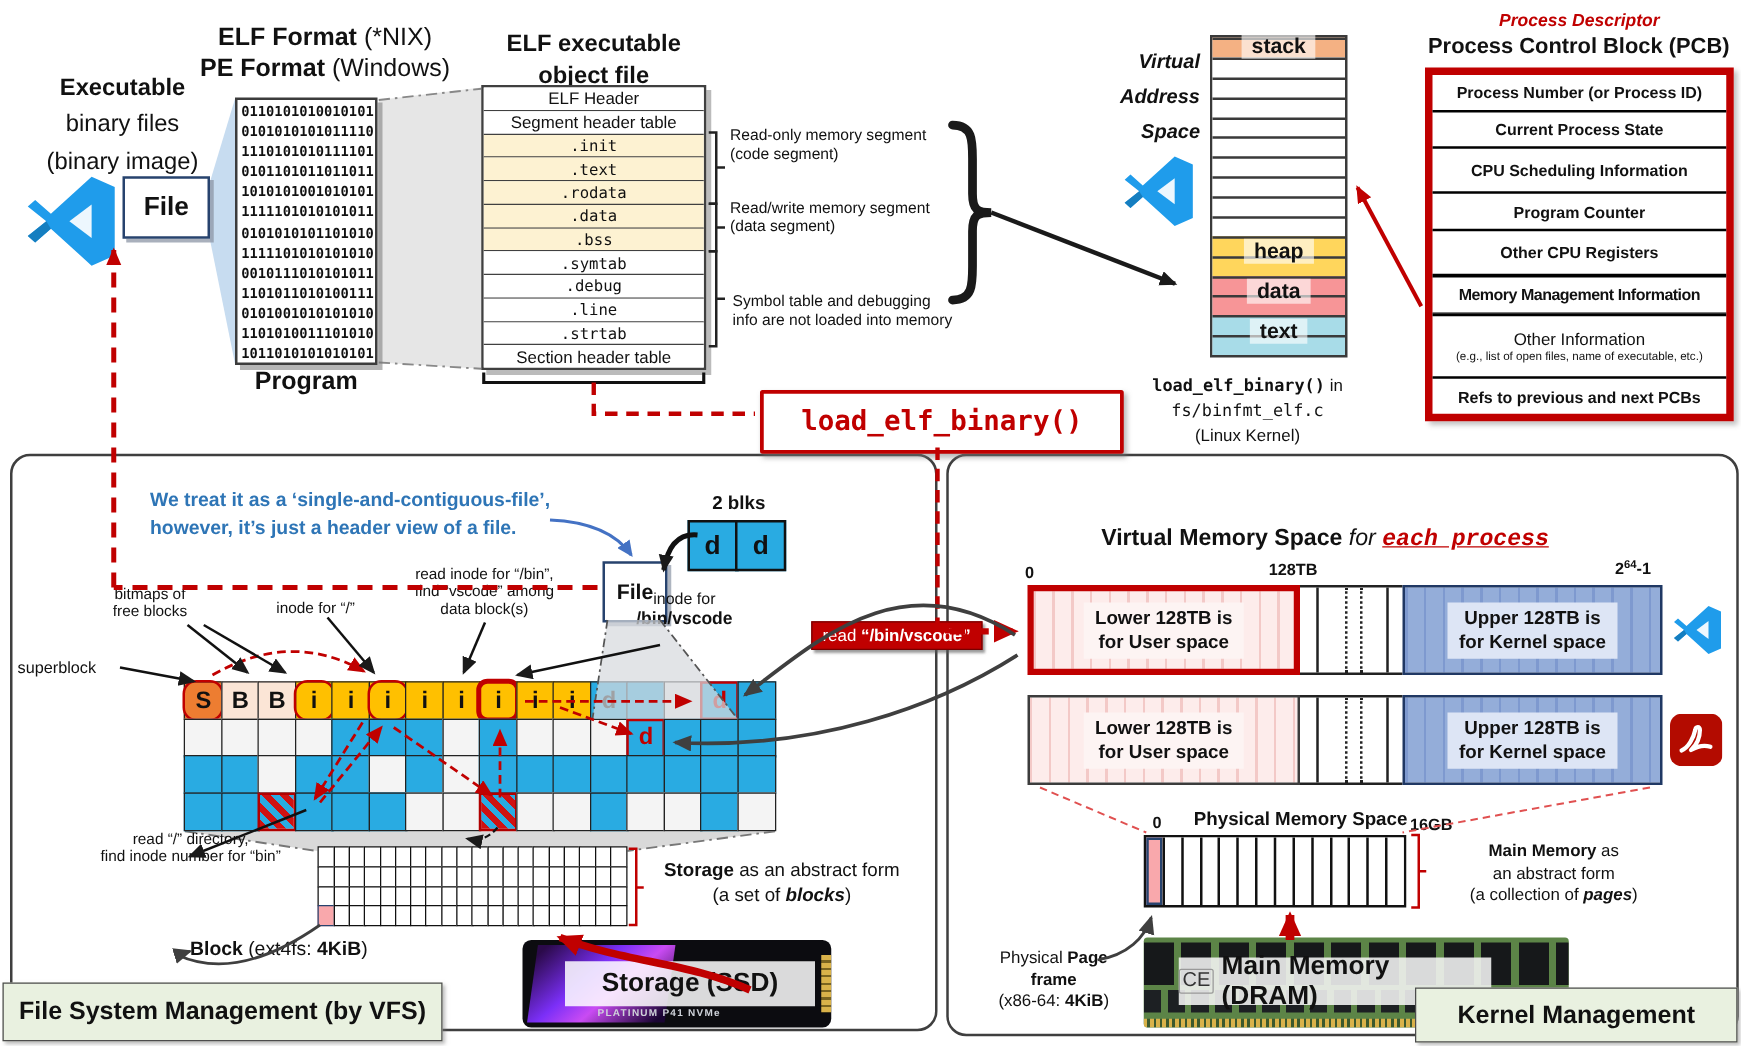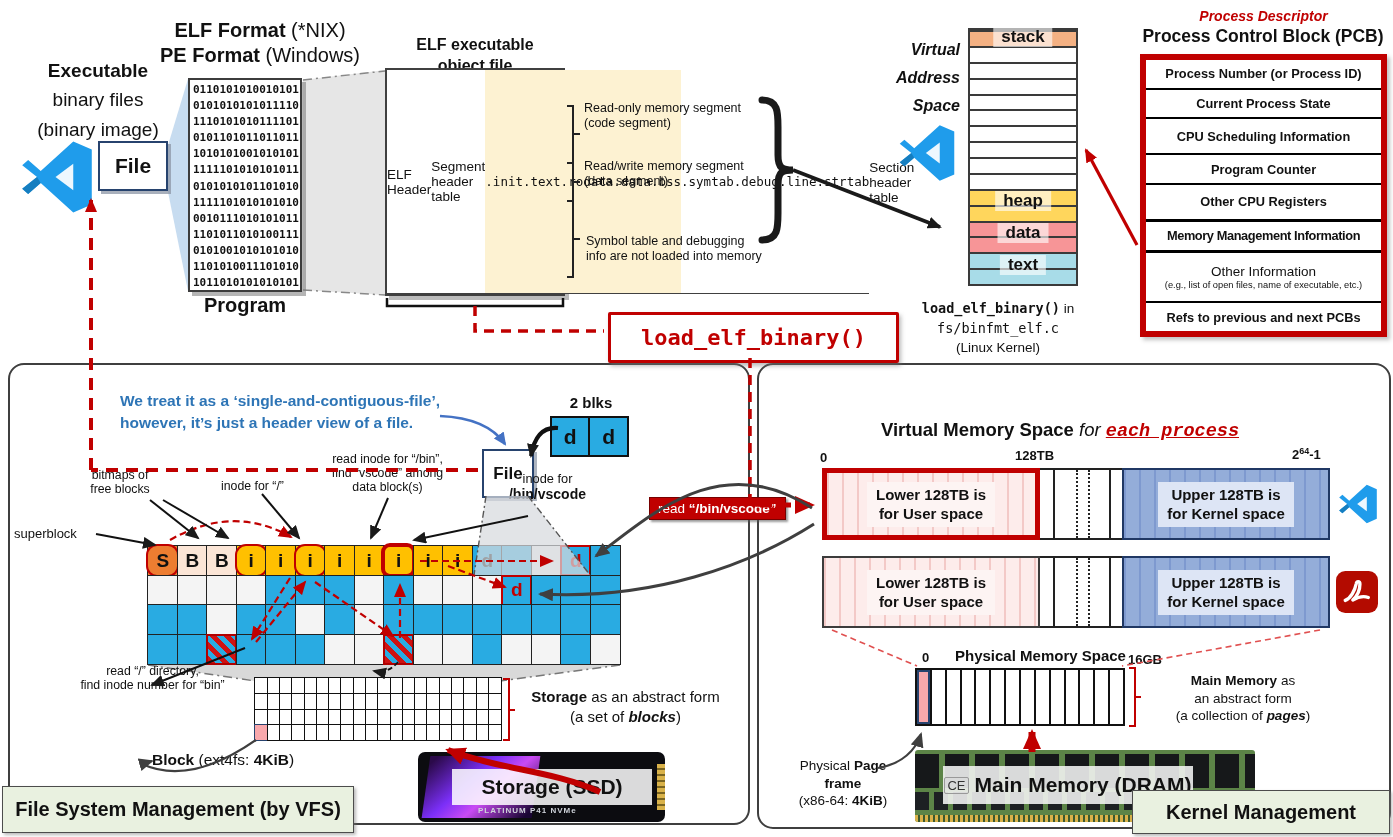--- a/index.html
+++ b/index.html
@@ -17,23 +17,23 @@
   .filebox{left:98px;top:141px;width:66px;height:46px;background:#fff;border:2.5px solid #27436e;
            box-shadow:3px 3px 0 rgba(140,150,165,.75);display:flex;align-items:center;justify-content:center;
            font-weight:bold;font-size:21px;}
   .fmt-head{left:130px;top:18px;width:260px;font-size:20px;line-height:1.25;}
   .program-box{left:188px;top:78px;width:114px;height:214px;background:#fff;border:2.5px solid #3c3c3c;
                box-shadow:4px 4px 0 rgba(120,120,120,.55);padding:2px 0 0 3px;box-sizing:border-box;}
   .bin-line{font-family:"DejaVu Sans Mono","Liberation Mono",monospace;font-weight:bold;font-size:11px;line-height:16.1px;letter-spacing:0;}
   .program-cap{left:188px;top:294px;width:114px;font-size:20px;}
 
   
-  .elf-title{left:385px;top:24px;width:180px;font-size:16px;line-height:1.3;margin-top:11px;}
+  .elf-title{left:385px;top:24px;width:180px;font-size:19px;line-height:1.3;}
   .elf-table{left:385px;top:68px;width:180px;height:228px;border:2px solid #404040;
-             box-shadow:4px 4px 0 rgba(120,120,120,.5);display:flex;flex-direction:row;background:#fff;box-sizing:border-box;}
+             box-shadow:4px 4px 0 rgba(120,120,120,.5);display:flex;flex-direction:column;background:#fff;box-sizing:border-box;}
   .elf-row{flex:1;display:flex;align-items:center;justify-content:center;border-bottom:1.6px solid #404040;
            font-size:13.5px;background:#fff;}
   .elf-row:last-child{border-bottom:none;}
   .elf-row.code-hl{background:#fdf2d2;font-family:"DejaVu Sans Mono","Liberation Mono",monospace;font-size:12.5px;}
   .elf-row.code{font-family:"DejaVu Sans Mono","Liberation Mono",monospace;font-size:12.5px;}
   .segnote{font-size:12.5px;line-height:1.18;}
 
   
   .vas-title{left:888px;top:36px;width:72px;font-size:16px;line-height:1.75;text-align:right;}
   .vas-col{left:968px;top:28px;width:106px;height:254px;border:2.5px solid #3a3a3a;display:flex;flex-direction:column;background:#fff;}
@@ -128,21 +128,21 @@
   .mm-note{font-size:13.5px;line-height:1.3;}
   .dram{left:915px;top:750px;width:340px;height:72px;background:#5c8447;border-radius:3px;overflow:hidden;}
   .dram-chips{position:absolute;left:0;top:4px;right:0;height:34px;
               background:repeating-linear-gradient(90deg,#16181a 0 24px,#5c8447 24px 30px);}
   .dram-chips2{position:absolute;left:0;bottom:12px;right:0;height:18px;
                background:repeating-linear-gradient(90deg,#1d2023 0 14px,#5c8447 14px 19px);}
   .dram-pins{position:absolute;left:0;bottom:0;right:0;height:7px;
              background:repeating-linear-gradient(90deg,#d9b24a 0 3px,#3c5a2e 3px 5px);}
   .dram-label{position:absolute;left:28px;top:16px;width:250px;height:38px;background:rgba(245,245,245,.88);
               display:flex;align-items:center;justify-content:center;gap:6px;font-weight:bold;font-size:21px;color:#111;}
-  .dram-ce{font-size:13px;font-weight:normal;color:#333;border:1px solid #999;border-radius:2px;padding:0 2px;}
+  .dram-ce{font-size:16px;font-weight:normal;color:#333;border:1px solid #999;border-radius:2px;padding:0 2px;}
 </style>
 </head>
 <body>
 
 <div id="canvas">
 
   <svg width="0" height="0" style="position:absolute">
     <defs>
       <symbol id="vsc" viewBox="0 0 100 100">
         <path fill="#1f9ceb" d="M72 2 L97 13 V87 L72 98 L28 58 L11 73 L3 66 L23 50 L3 34 L11 27 L28 42 Z"></path>

